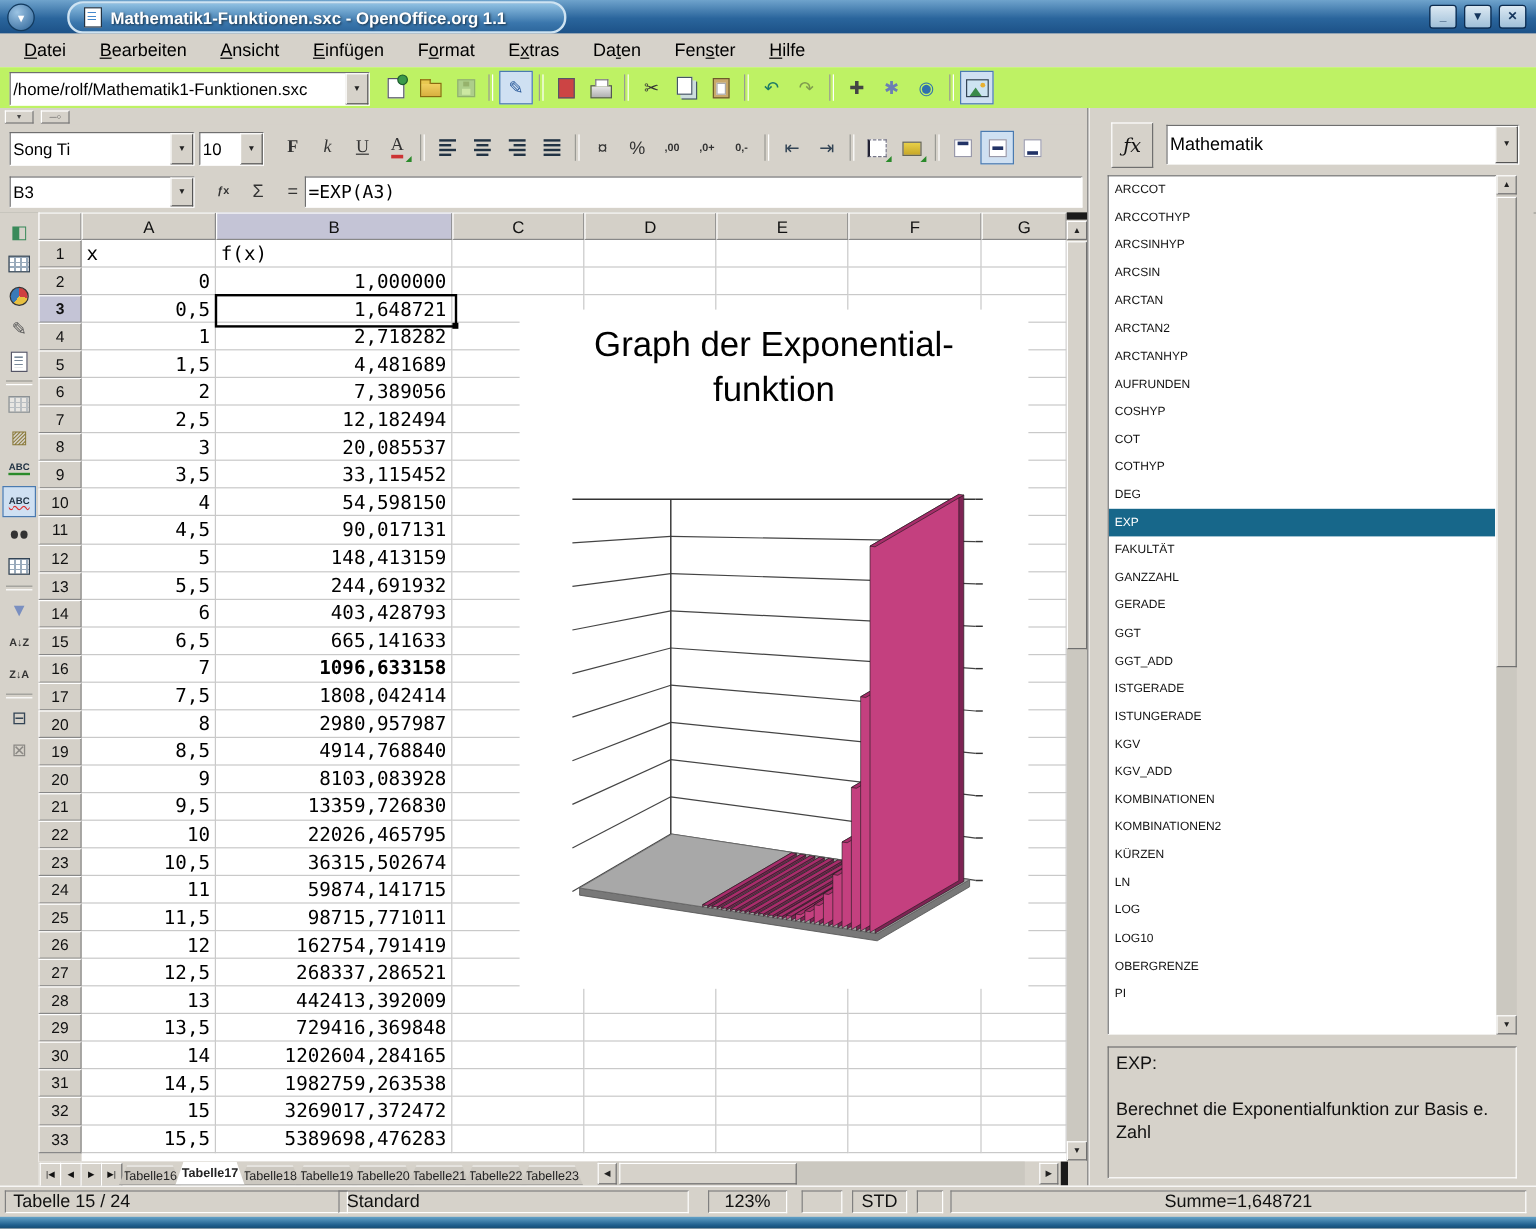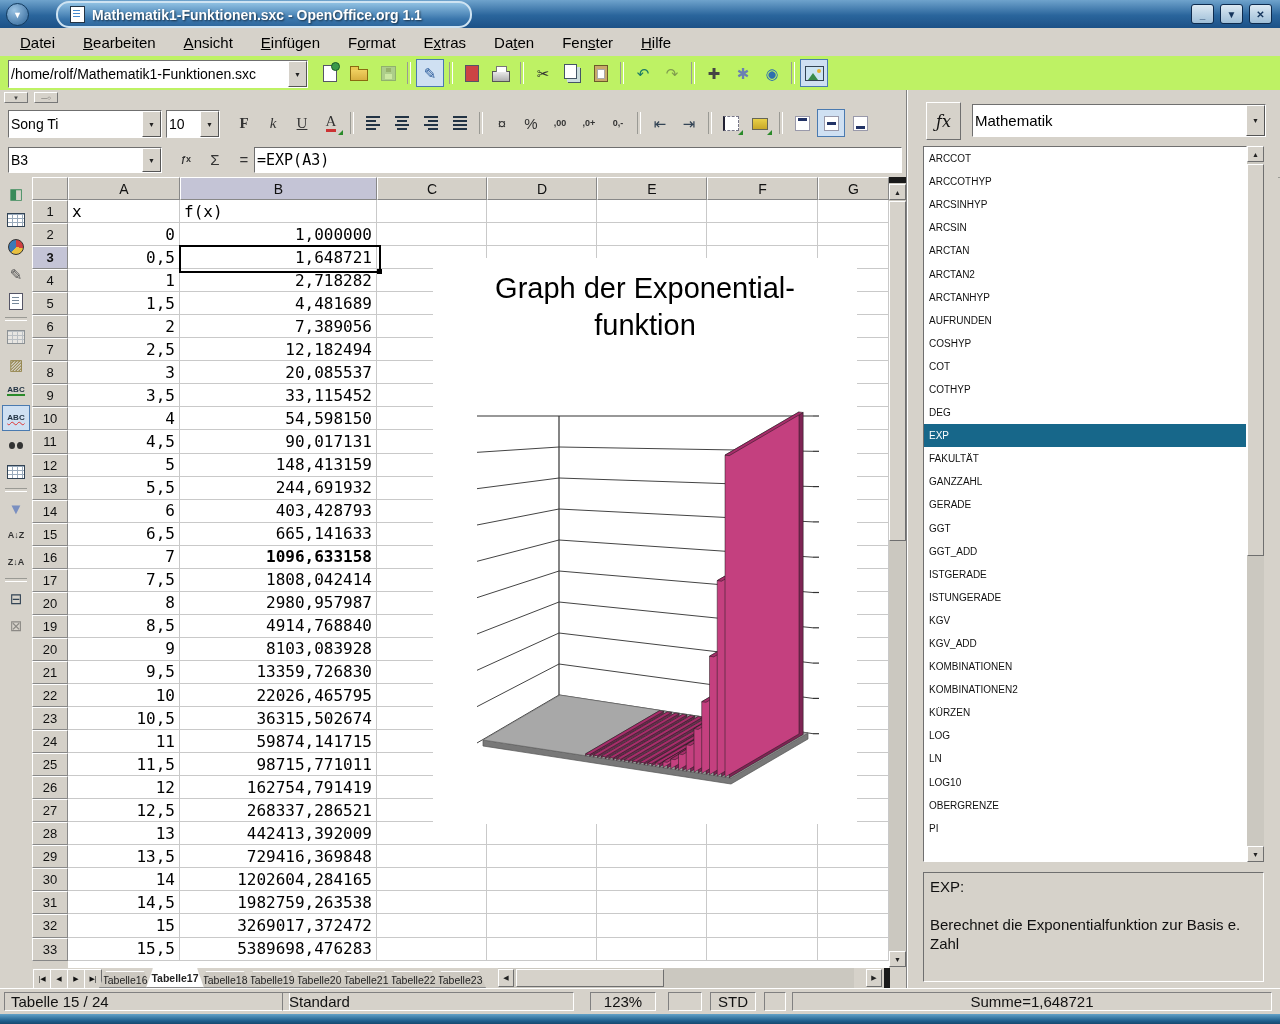--- a/index.html
+++ b/index.html
@@ -947,22 +947,22 @@
         <div class="fnitem">GERADE</div>
         <div class="fnitem">GGT</div>
         <div class="fnitem">GGT_ADD</div>
         <div class="fnitem">ISTGERADE</div>
         <div class="fnitem">ISTUNGERADE</div>
         <div class="fnitem">KGV</div>
         <div class="fnitem">KGV_ADD</div>
         <div class="fnitem">KOMBINATIONEN</div>
         <div class="fnitem">KOMBINATIONEN2</div>
         <div class="fnitem">KÜRZEN</div>
+        <div class="fnitem">LN</div>
         <div class="fnitem">LOG</div>
-        <div class="fnitem">LN</div>
         <div class="fnitem">LOG10</div>
         <div class="fnitem">OBERGRENZE</div>
         <div class="fnitem">PI</div>
       </div>
     <div class="sbtrack" style="left:340px;top:56px;width:17px;height:716px"></div>
     <div class="sbtn" style="left:340px;top:56px;width:17px;height:16px;box-sizing:border-box">▲</div>
     <div class="sthumb" style="left:340px;top:74px;width:17px;height:392px;box-sizing:border-box"></div>
     <div class="sbtn" style="left:340px;top:756px;width:17px;height:16px;box-sizing:border-box">▼</div>
     <div id="descbox">
       <div class="dline">EXP:</div>

